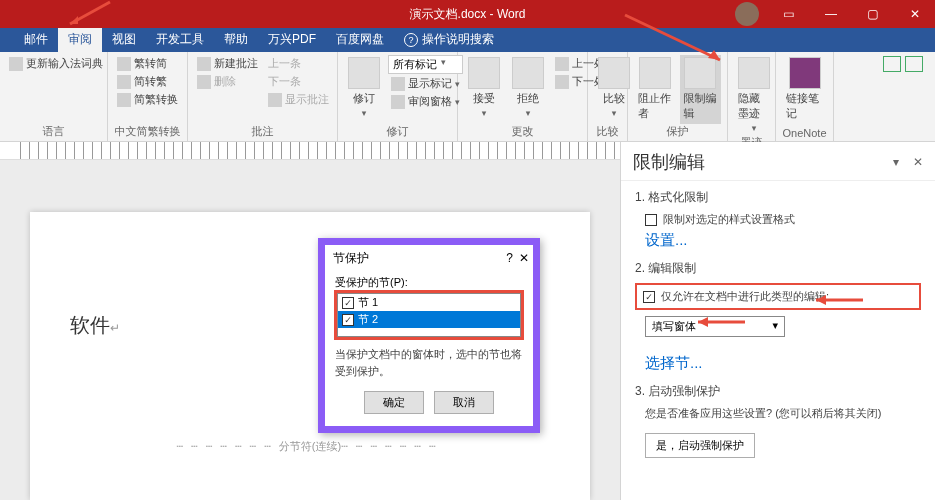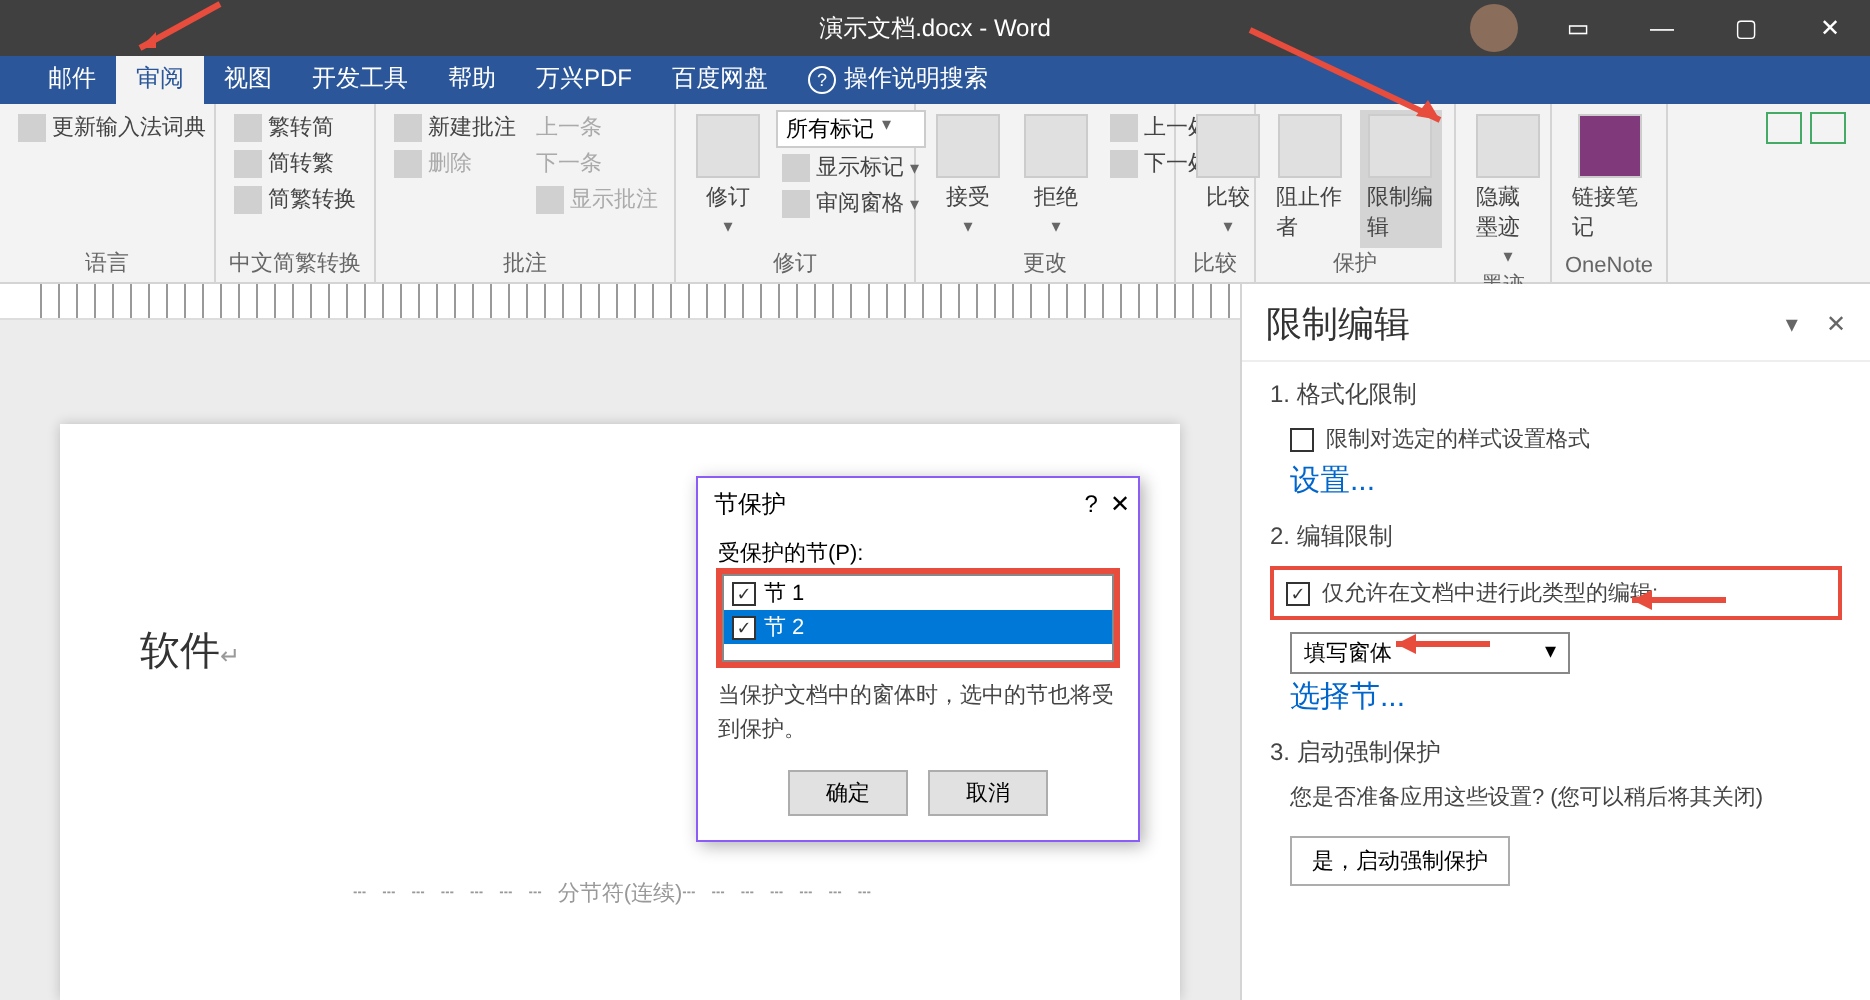--- a/index.html
+++ b/index.html
@@ -1,18 +1,18 @@
 <!DOCTYPE html>
 <html><head>
   <meta charset="utf-8">
   <style>
     * { margin: 0; padding: 0; box-sizing: border-box; font-family: "Microsoft YaHei", "Segoe UI", sans-serif; }
     body { width: 935px; height: 500px; background: #fff; overflow: hidden; position: relative; font-size: 12px; }
     
-    .titlebar { height: 28px; background: #404040; color: #fff; display: flex; align-items: center; position: relative; }
+    .titlebar { height: 28px; background: #b91c1c; color: #fff; display: flex; align-items: center; position: relative; }
     .title-text { position: absolute; left: 50%; transform: translateX(-50%); font-size: 12px; }
     .win-controls { position: absolute; right: 0; display: flex; align-items: center; gap: 2px; }
     .win-btn { width: 40px; height: 28px; display: flex; align-items: center; justify-content: center; color: #fff; cursor: pointer; }
     .avatar { width: 24px; height: 24px; border-radius: 50%; background: #8a6d5a; margin-right: 8px; }
     
     .tabs { height: 24px; background: #2b579a; display: flex; align-items: flex-end; padding-left: 14px; }
     .tab { padding: 4px 10px; color: #fff; font-size: 12px; cursor: pointer; }
     .tab.active { background: #f3f3f3; color: #2b579a; }
     .tell-me { display: flex; align-items: center; gap: 4px; padding: 4px 10px; color: #fff; }
     .bulb { width: 14px; height: 14px; border-radius: 50%; border: 1px solid #fff; display: inline-flex; align-items: center; justify-content: center; font-size: 9px; }
@@ -33,21 +33,21 @@
     .combo { border: 1px solid #ccc; background: #fff; padding: 1px 4px; font-size: 11px; display: flex; align-items: flex-start; gap: 4px; }
     
     .ruler { height: 18px; background: #fff; border-bottom: 1px solid #ddd; position: relative; overflow: hidden; }
     .ruler-marks { position: absolute; left: 20px; right: 0; top: 0; height: 18px; background: repeating-linear-gradient(90deg, #999 0, #999 1px, transparent 1px, transparent 9px); }
     
     .doc-area { position: absolute; top: 160px; left: 0; width: 620px; bottom: 0; background: #ececec; display: flex; justify-content: center; padding-top: 20px; }
     .page { width: 560px; background: #fff; box-shadow: 0 0 6px rgba(0,0,0,.2); padding: 100px 40px; position: relative; margin-top: 32px; }
     .doc-text { font-size: 20px; color: #333; }
     .section-break { text-align: center; font-size: 11px; color: #999; margin-top: 100px; letter-spacing: 8px; }
     
-    .dialog { position: absolute; top: 238px; left: 348px; width: 222px; background: #fff; border: 1px solid #8b5cf6; box-shadow: 2px 2px 8px rgba(0,0,0,.3); z-index: 100; }
+    .dialog { position: absolute; top: 238px; left: 318px; width: 222px; background: #fff; border: 7px solid #8b5cf6; box-shadow: 2px 2px 8px rgba(0,0,0,.3); z-index: 100; }
     .dialog-title { height: 26px; display: flex; align-items: center; justify-content: space-between; padding: 0 4px 0 8px; font-size: 12px; }
     .dialog-close { display: flex; gap: 6px; }
     .dialog-body { padding: 4px 10px 8px; }
     .dlabel { font-size: 11px; margin-bottom: 2px; }
     .listbox { border: 1px solid #888; height: 44px; overflow: hidden; }
     .listbox-hl { border: 3px solid #e74c3c; margin: -2px -1px 4px; }
     .listitem { padding: 1px 4px; font-size: 11px; display: flex; align-items: center; gap: 4px; }
     .listitem.sel { background: #0078d7; color: #fff; }
     .chk { width: 12px; height: 12px; border: 1px solid #333; background: #fff; display: inline-flex; align-items: center; justify-content: center; font-size: 9px; color: #333; }
     .dtext { font-size: 11px; color: #444; line-height: 1.5; margin: 6px 0; }
@@ -57,21 +57,21 @@
     .pane { position: absolute; top: 142px; right: 0; width: 315px; bottom: 0; background: #fff; border-left: 1px solid #d4d4d4; }
     .pane-title { padding: 8px 12px 6px; display: flex; justify-content: space-between; align-items: center; border-bottom: 1px solid #eee; }
     .pane-title h2 { font-size: 18px; font-weight: normal; color: #333; }
     .pane-actions { display: flex; gap: 14px; color: #666; }
     .pane-body { padding: 8px 14px; }
     .psec { margin-bottom: 10px; }
     .psec-h { font-size: 12px; color: #444; margin-bottom: 6px; }
     .pchk { display: flex; align-items: center; gap: 6px; font-size: 11px; color: #444; margin: 4px 0 4px 10px; }
     .plink { color: #0066cc; font-size: 15px; margin-left: 10px; cursor: pointer; }
     .pbox-hl { border: 2px solid #e74c3c; padding: 4px 6px; margin-bottom: 4px; }
-    .pcombo { border: 1px solid #888; padding: 2px 6px; font-size: 11px; display: flex; justify-content: space-between; width: 140px; margin: 6px 0 2px 10px; }
+    .pcombo { border: 1px solid #888; padding: 2px 6px; font-size: 11px; display: flex; justify-content: space-between; width: 140px; margin: 6px 0 17px 10px; }
     .pbtn { border: 1px solid #adadad; background: #fff; padding: 4px 10px; font-size: 11px; margin: 6px 0 0 10px; cursor: pointer; }
     .ptext { font-size: 11px; color: #444; margin: 2px 0 6px 10px; }
     
     .arrow { position: absolute; z-index: 200; pointer-events: none; }
     .arrow-red { color: #e74c3c; }
     
     .share-icns { position: absolute; right: 12px; top: 56px; display: flex; gap: 4px; }
     .share-icn { width: 18px; height: 16px; border: 1px solid #4a6; }
   </style>
 </head>

